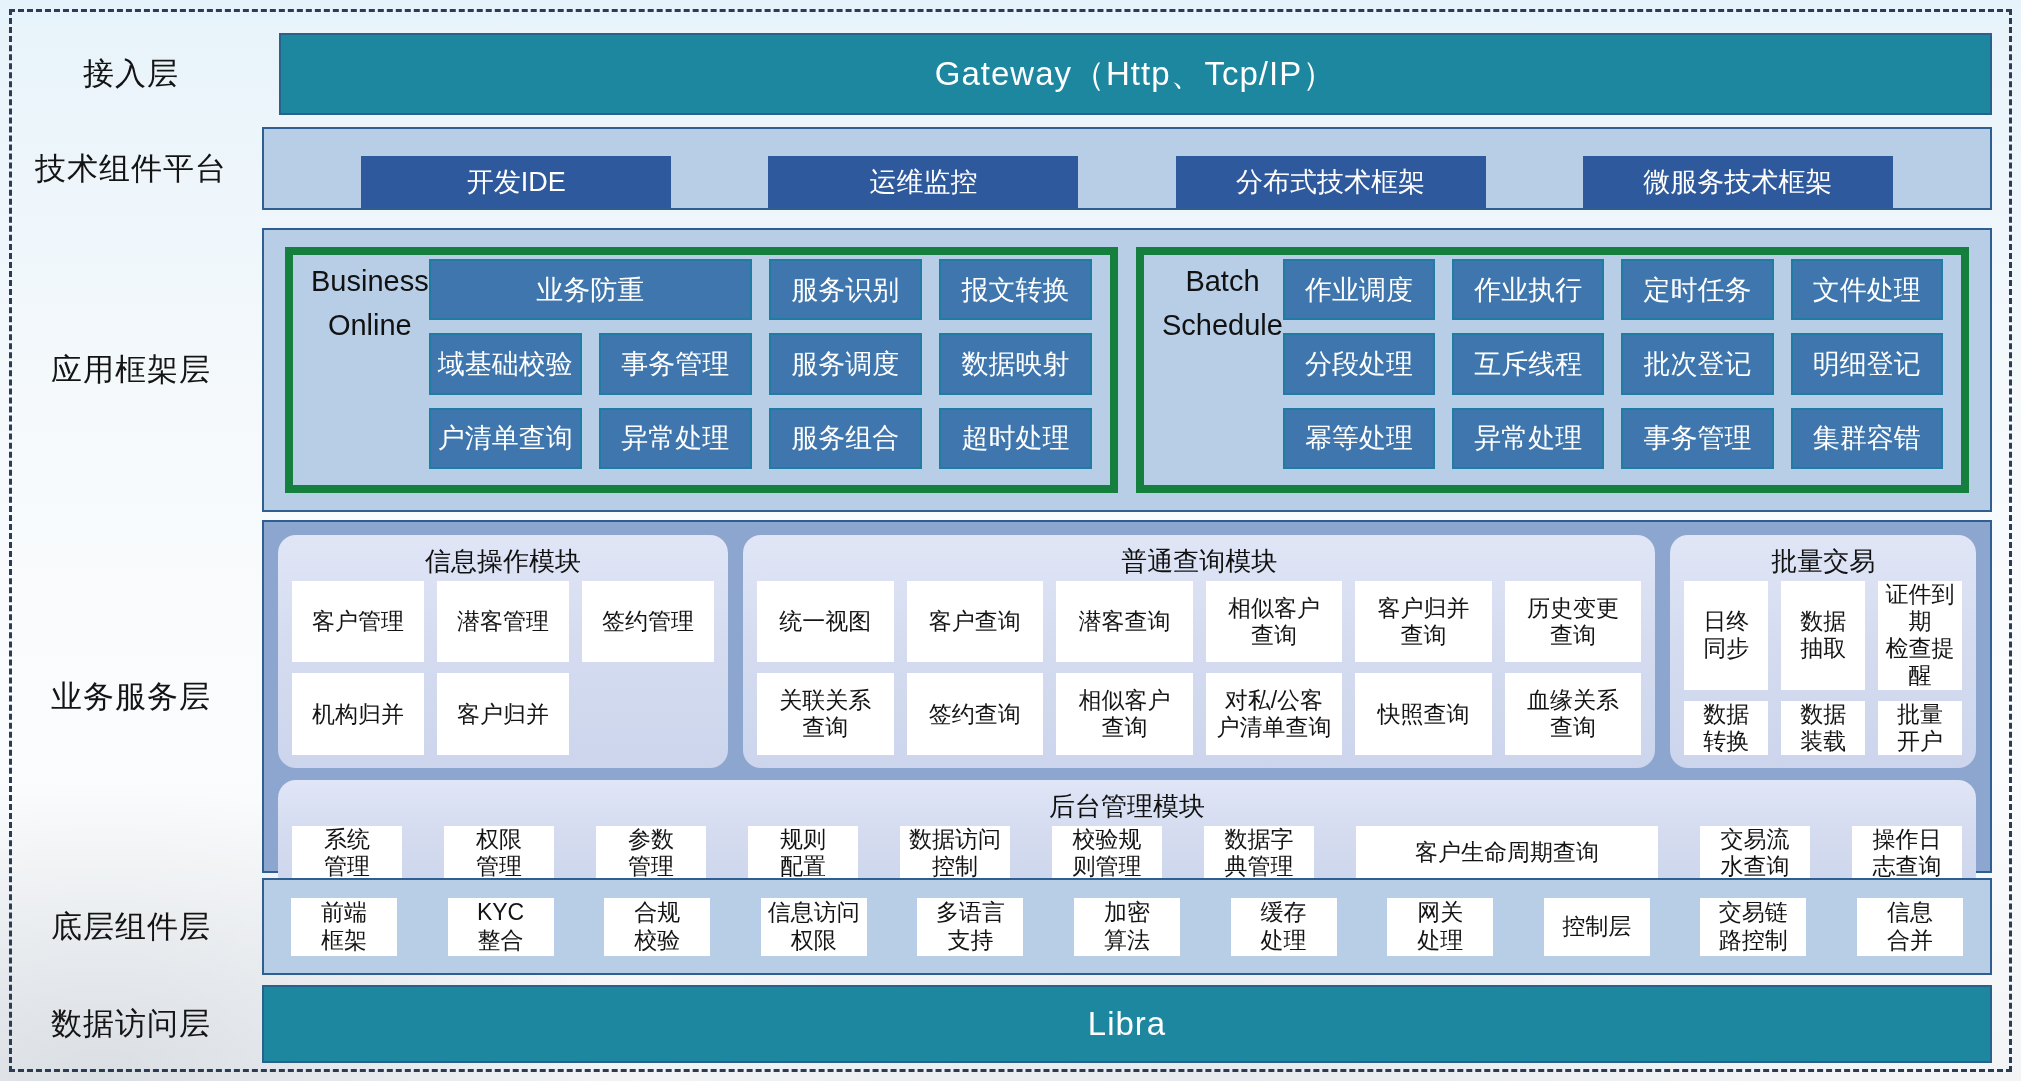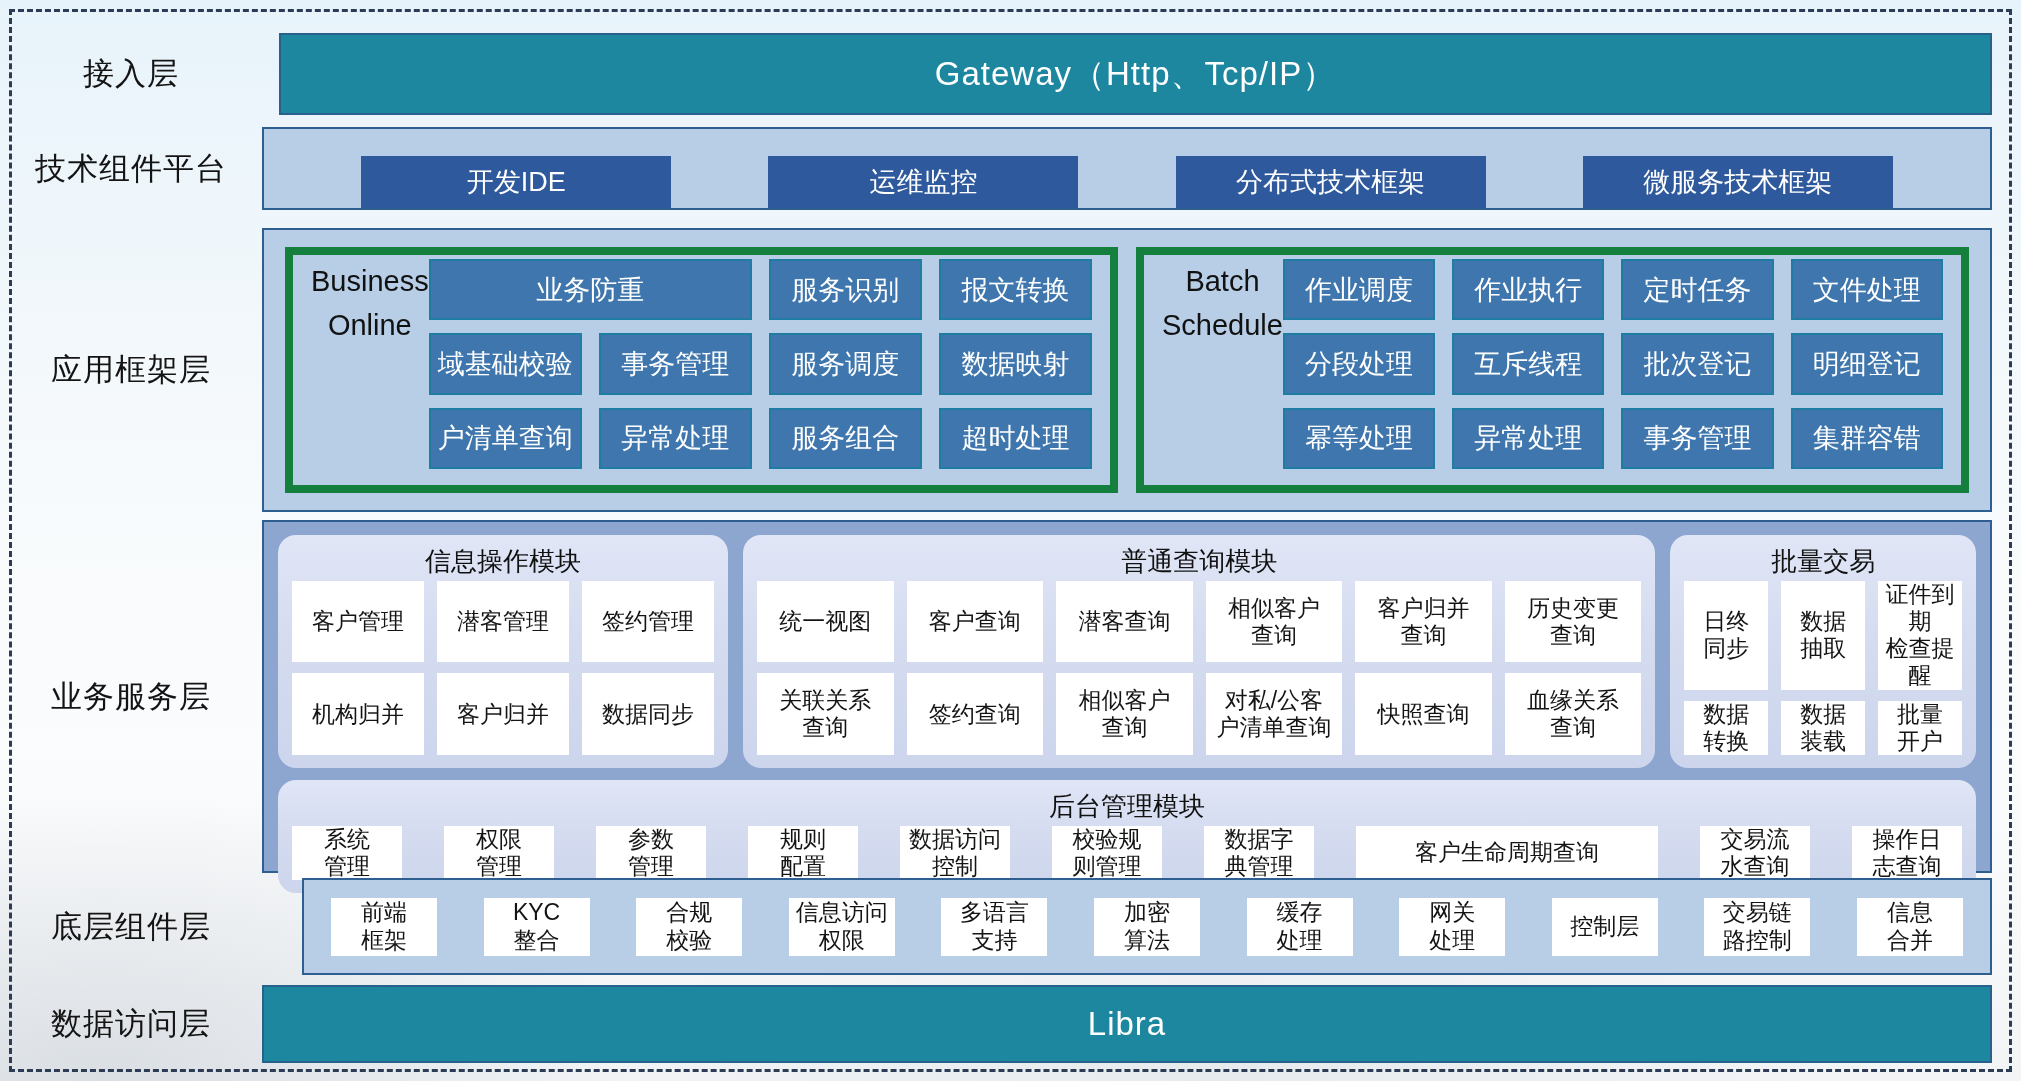--- a/index.html
+++ b/index.html
@@ -27,21 +27,21 @@
     width: 262px; flex: 0 0 262px;
     display: flex; align-items: center; justify-content: center;
     font-size: 31px; color: #141414; letter-spacing: 1px;
   }
   .layer-content { flex: 1; margin-right: 29px; position: relative; }
 
   #row-access { top: 33px;  height: 82px; gap: 17px; }
   #row-tech   { top: 127px; height: 83px; }
   #row-app    { top: 228px; height: 284px; }
   #row-biz    { top: 520px; height: 353px; }
-  #row-base   { top: 878px; height: 97px; gap: 40px; }
+  #row-base   { top: 878px; height: 97px; }
   #row-data   { top: 985px; height: 78px; }
 
   .teal-bar {
     width: 100%; height: 100%; box-sizing: border-box;
     background: #1e87a0;
     border: 2px solid #28618b;
     display: flex; align-items: center; justify-content: center;
     color: #ffffff; font-size: 33px; letter-spacing: 1px;
   }
 
@@ -196,21 +196,20 @@
       <div class="biz-box">
         <div class="modules-row">
           <div class="module" id="mod-info">
             <div class="module-title">信息操作模块</div>
             <div class="module-grid">
                 <div class="white-btn">客户管理</div>
                 <div class="white-btn">潜客管理</div>
                 <div class="white-btn">签约管理</div>
                 <div class="white-btn">机构归并</div>
                 <div class="white-btn">客户归并</div>
-                <div class="white-btn">数据同步</div>
               </div>
           </div>
           <div class="module" id="mod-query">
             <div class="module-title">普通查询模块</div>
             <div class="module-grid">
                 <div class="white-btn">统一视图</div>
                 <div class="white-btn">客户查询</div>
                 <div class="white-btn">潜客查询</div>
                 <div class="white-btn">相似客户
 查询</div>

